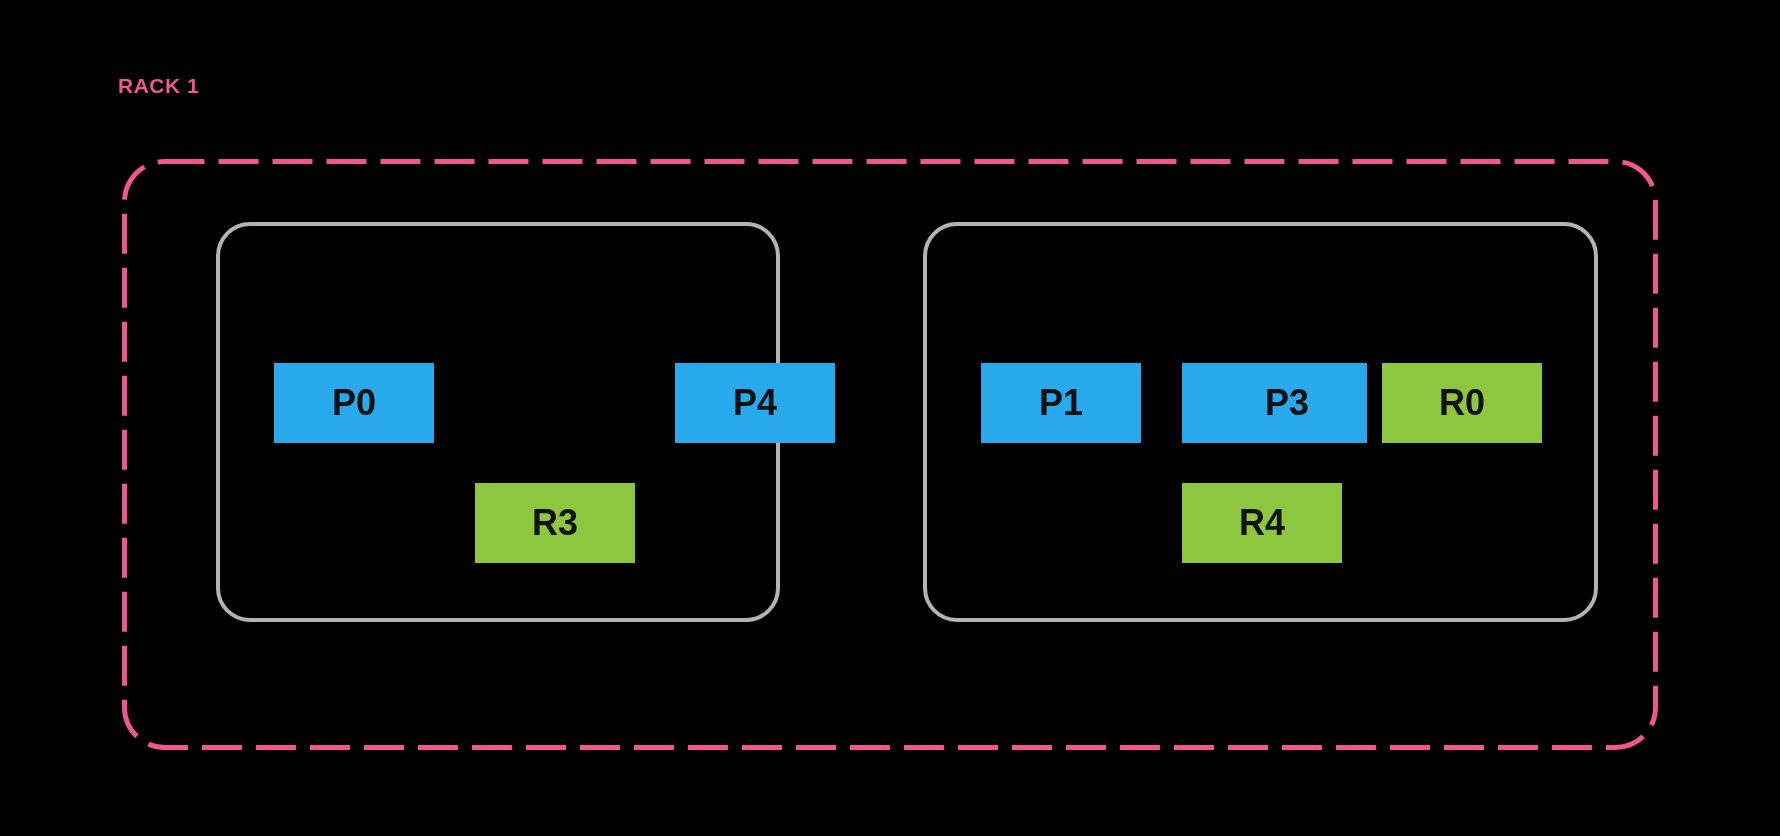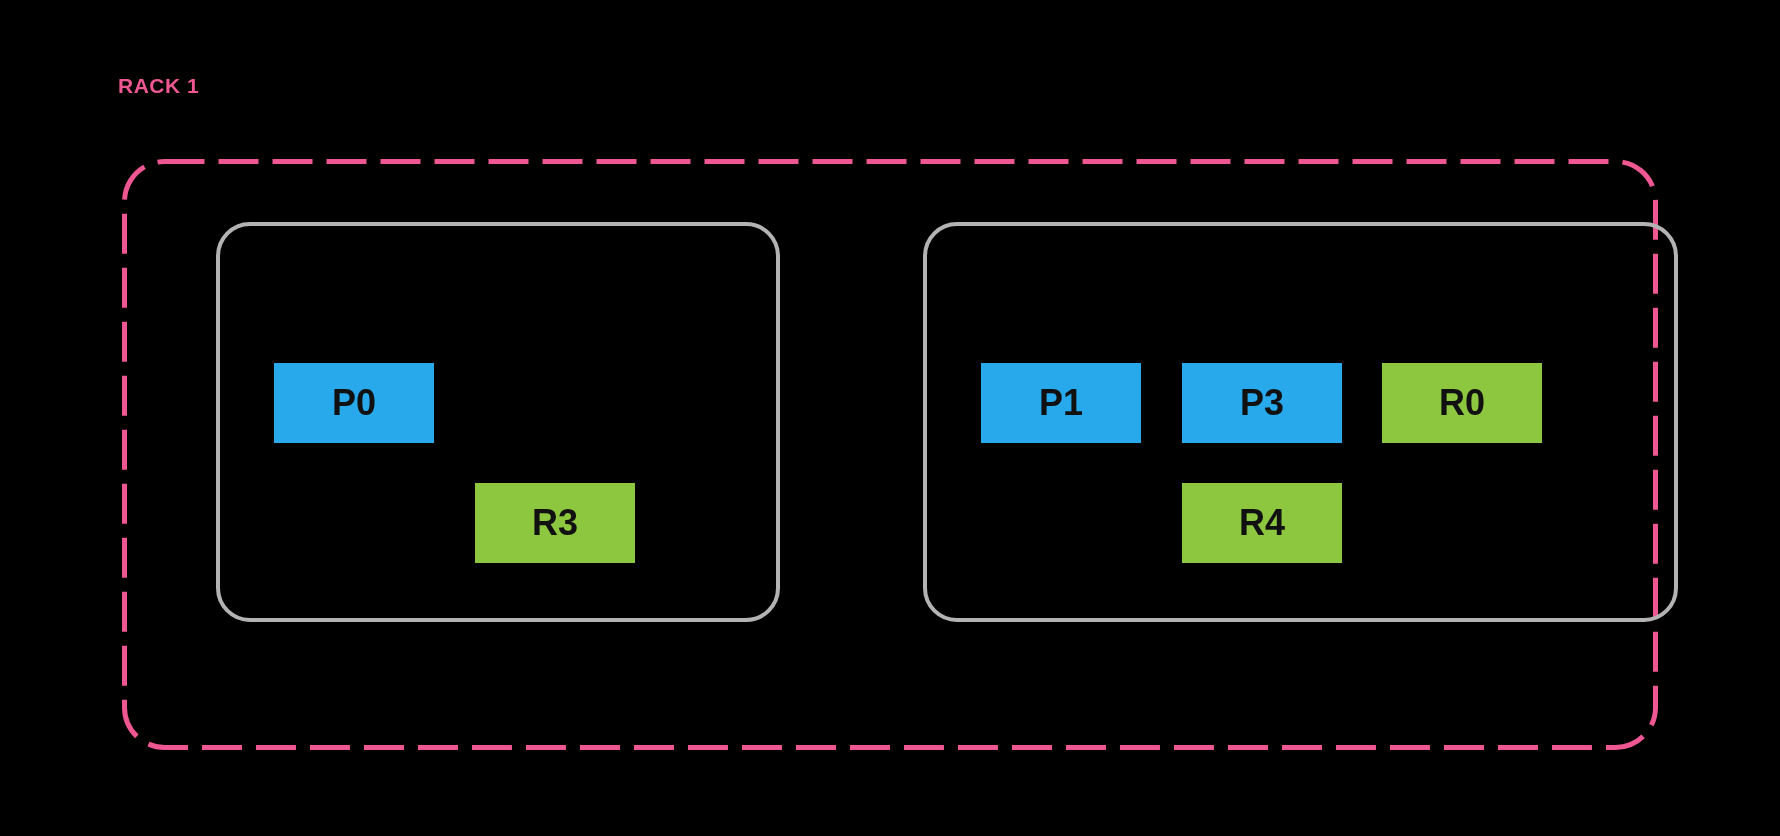--- a/index.html
+++ b/index.html
@@ -39,21 +39,21 @@
   .node {
     position: absolute;
     top: 222px;
     height: 400px;
     border: 4px solid var(--node-border, #b3b3b3);
     border-radius: 34px;
     box-sizing: border-box;
     background: transparent;
   }
   .node-1 { left: 182px; width: 564px; margin-left: 34px; }
-  .node-2 { left: 923px; width: 755px; }
+  .node-2 { left: 923px; width: 675px; }
   .box {
     position: absolute;
     width: 160px;
     height: 80px;
     display: flex;
     align-items: center;
     justify-content: center;
     font-size: 36px;
     font-weight: 700;
     color: var(--box-text, #111);
@@ -65,21 +65,22 @@
 <body>
 
 <div class="rack-label">RACK 1</div>
 
 <svg class="rack-border-svg" width="1780" height="836">
   <rect x="124.5" y="161.5" width="1531" height="586" rx="40"></rect>
 </svg>
 
 <div class="node node-1">
     <div class="box blue" style="left: 54px; top: 137px;">P0</div>
+    <div class="box blue" style="left: 455px; top: 137px;">P4</div>
     <div class="box green" style="left: 255px; top: 257px;">R3</div>
   </div>
 
 <div class="node node-2">
     <div class="box blue" style="left: 54px; top: 137px;">P1</div>
-    <div class="box blue" style="left: 255px; top: 137px;">P3</div>
+    <div class="box blue" style="left: 255px; top: 137px; padding-left: 25px;">P3</div>
     <div class="box green" style="left: 455px; top: 137px;">R0</div>
     <div class="box green" style="left: 255px; top: 257px;">R4</div>
   </div>
 
 </body></html>

